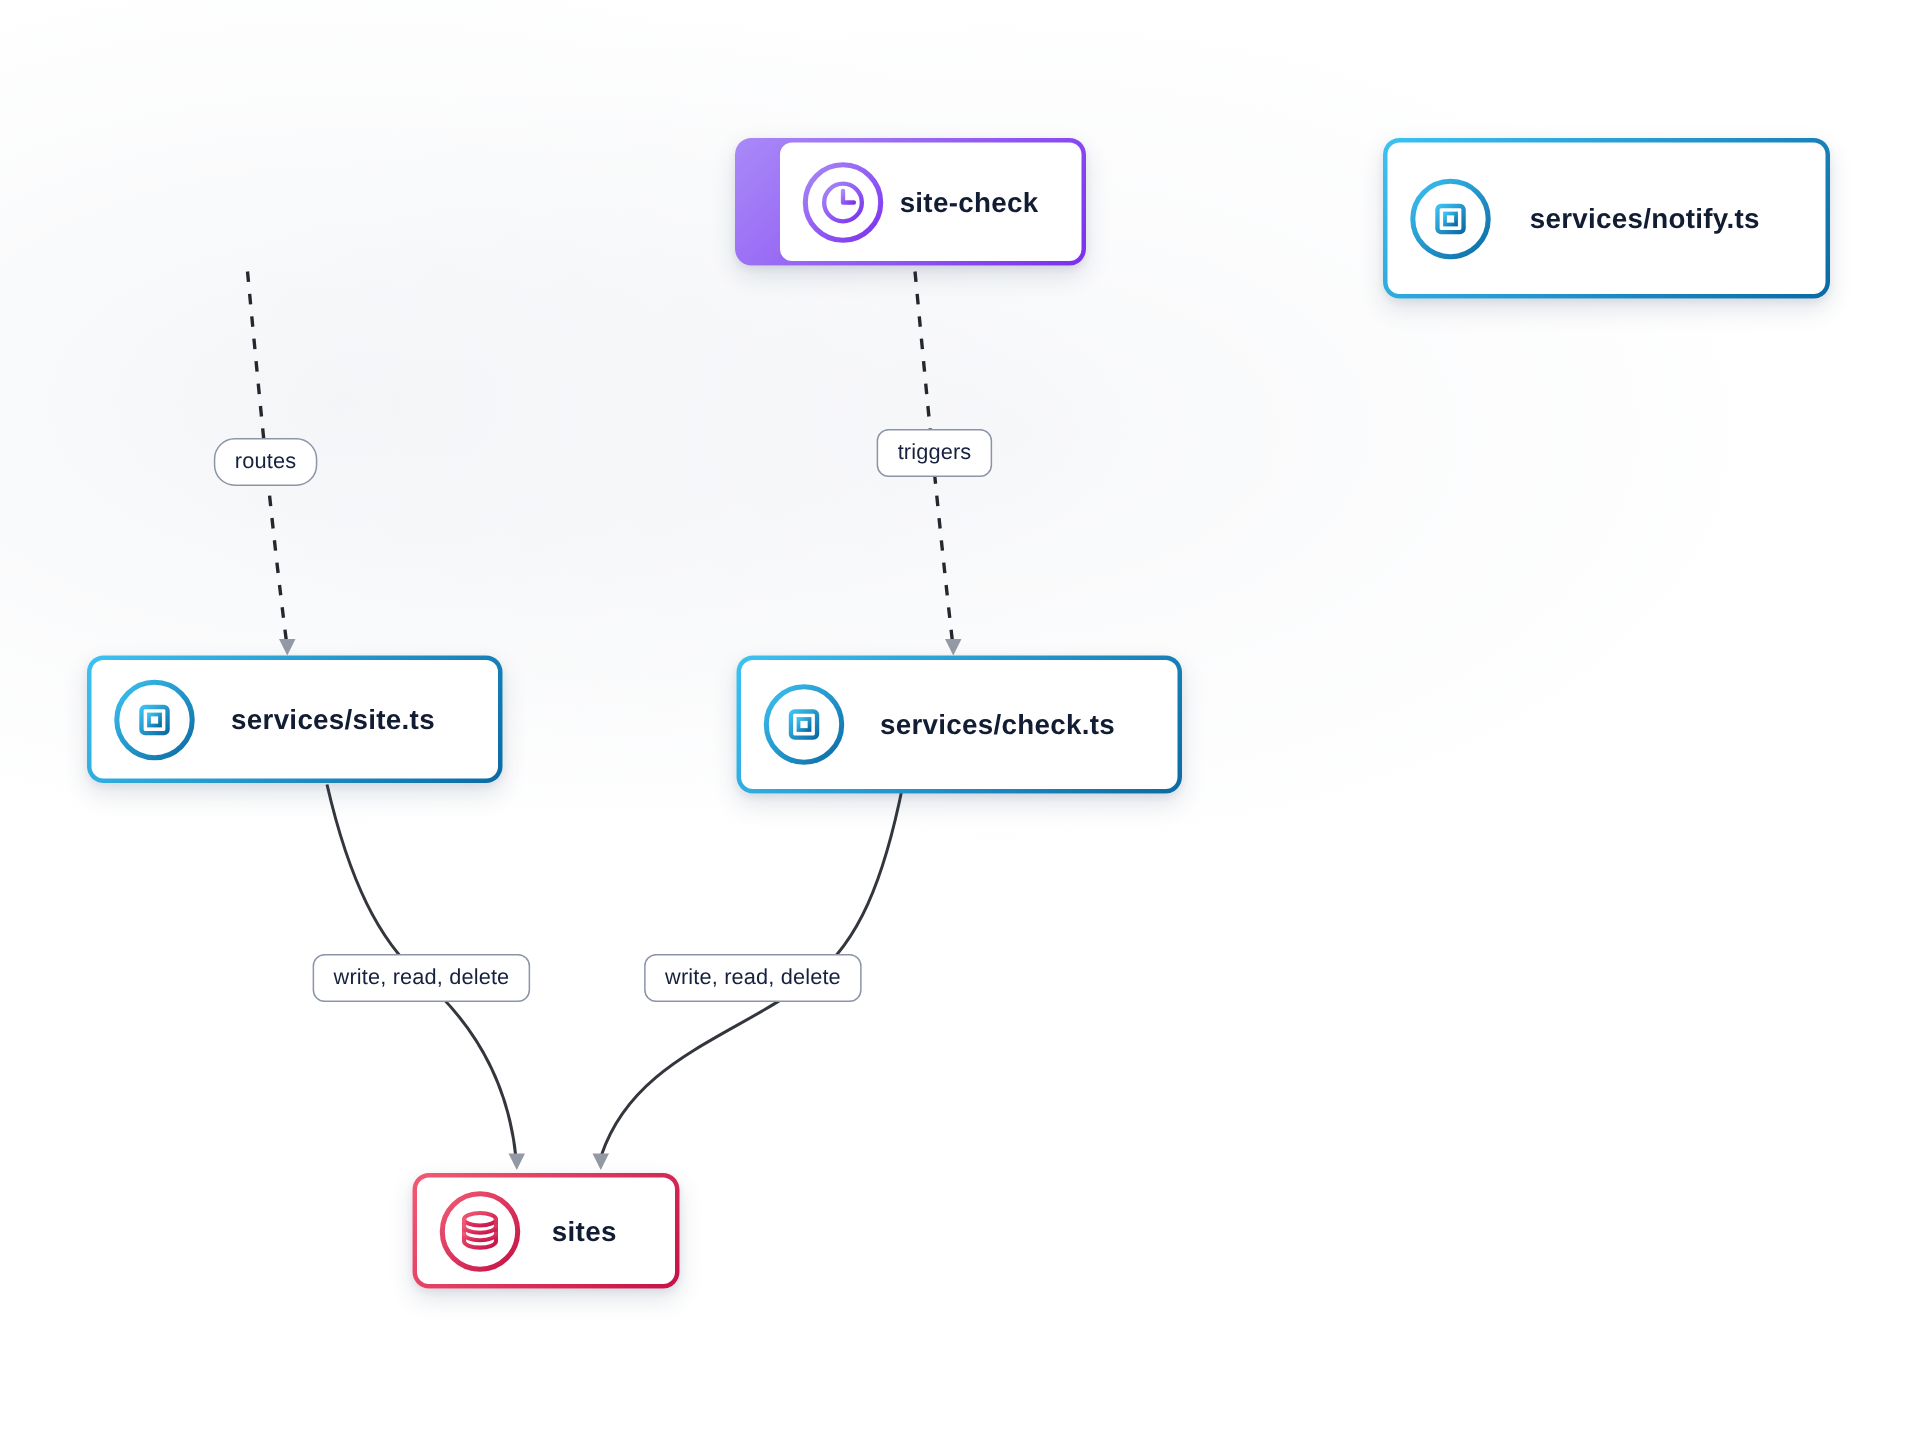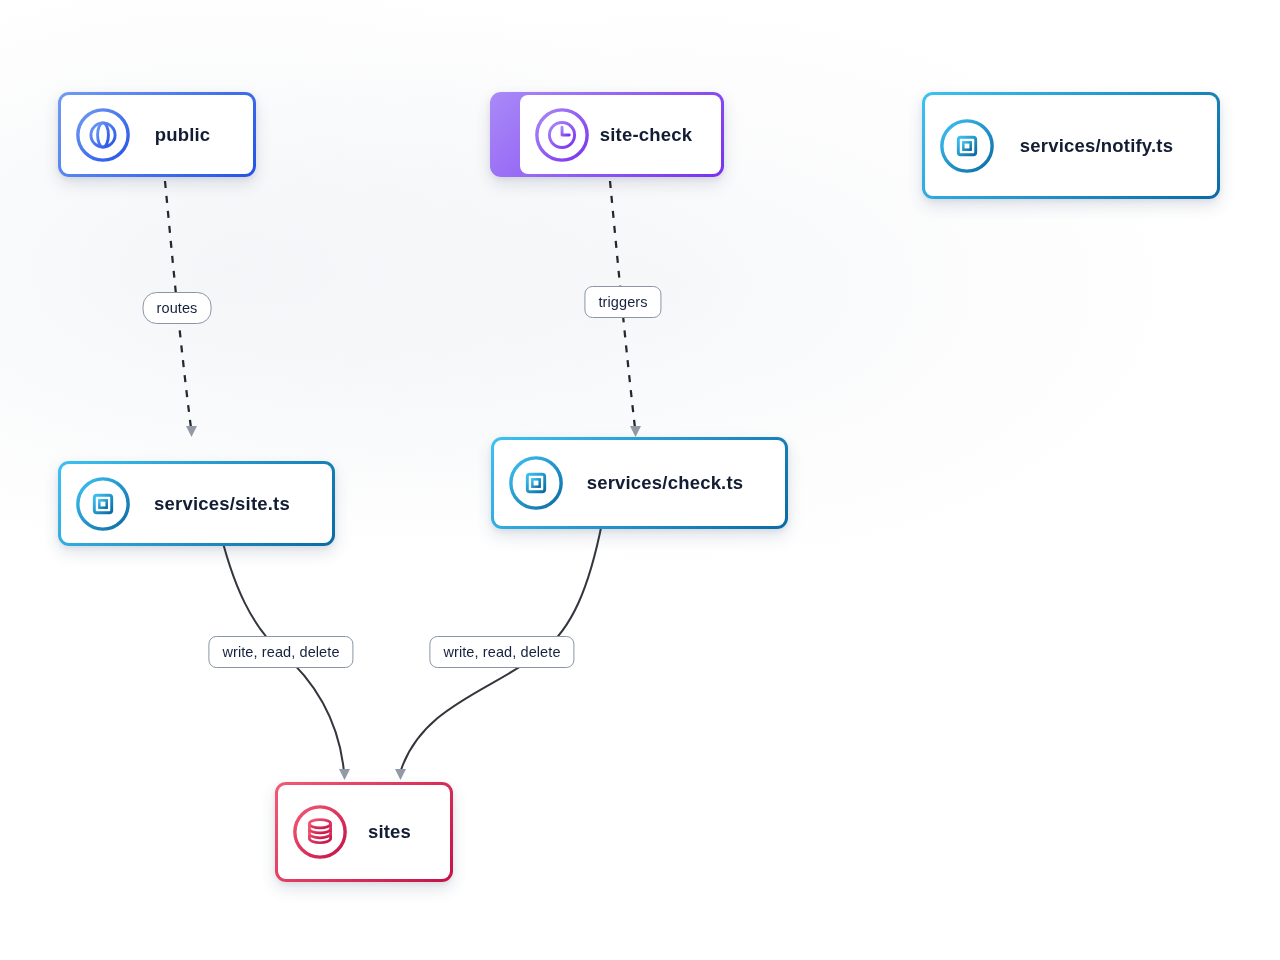--- a/index.html
+++ b/index.html
@@ -60,23 +60,23 @@
     white-space: nowrap;
   }
   .theme-blue   { background: linear-gradient(135deg, #6f9bf5, #2453e6); }
   .theme-purple { background: linear-gradient(135deg, #a98af8, #7a30ee); padding-left: 30px; }
   .theme-teal   { background: linear-gradient(135deg, #3cc2f1, #0b6aa4); }
   .theme-red    { background: linear-gradient(135deg, #f25a74, #c51147); }
 
   .n-public { left: 58px;  top: 92px;  width: 198px; height: 85px; }
   .n-sitecheck { left: 490px; top: 92px;  width: 234px; height: 85px; }
   .n-notify { left: 922px; top: 92px;  width: 298px; height: 107px; }
-  .n-site   { left: 58px;  top: 437px; width: 277px; height: 85px; margin-top: 24px; }
+  .n-site   { left: 58px;  top: 437px; width: 277px; height: 85px; }
   .n-check  { left: 491px; top: 437px; width: 297px; height: 92px; }
-  .n-sites  { left: 275px; top: 782px; width: 178px; height: 100px; }
+  .n-sites  { left: 275px; top: 782px; width: 178px; height: 77px; }
 
   .edge-label {
     position: absolute;
     transform: translate(-50%, -50%);
     background: #ffffff;
     border: 1.6px solid #8b95a7;
     border-radius: 8px;
     padding: 7px 13px;
     font-size: 14.5px;
     color: #16213e;
@@ -105,42 +105,20 @@
 
     <path class="edge-solid" d="M 602 523 C 589 588, 572 628, 543 651 C 492 691, 423 705, 401 770"></path>
     <polygon class="arrowhead" points="395,769 406,769 400.5,780"></polygon>
   </svg>
 
   <div class="edge-label el-routes">routes</div>
   <div class="edge-label el-triggers">triggers</div>
   <div class="edge-label el-wrd-left">write, read, delete</div>
   <div class="edge-label el-wrd-right">write, read, delete</div>
 
-  <div class="node theme-blue n-public">
-    <div class="node-inner">
-      <span class="node-icon">
-        <svg viewBox="0 0 60 60" width="58" height="58">
-          <defs>
-              <linearGradient id="g-blue" x1="0" y1="0" x2="1" y2="1">
-            <stop offset="0" stop-color="#6f9bf5"></stop>
-                <stop offset="1" stop-color="#2453e6"></stop>
-          </linearGradient>
-            </defs>
-          <g fill="none" stroke="url(#g-blue)" stroke-linecap="round">
-            <circle cx="30" cy="30" r="26" stroke-width="3.5"></circle>
-            <circle cx="30" cy="30" r="12.5" stroke-width="3"></circle>
-            <ellipse cx="30" cy="30" rx="5.6" ry="12.5" stroke-width="3"></ellipse>
-            <line x1="18.6" y1="25.6" x2="41.4" y2="25.6" stroke-width="3"></line>
-            <line x1="18.6" y1="34.4" x2="41.4" y2="34.4" stroke-width="3"></line>
-          </g>
-        </svg>
-      </span>
-      <span class="node-label">public</span>
-    </div>
-  </div>
 
   <div class="node theme-purple n-sitecheck">
     <div class="node-inner">
       <span class="node-icon">
         <svg viewBox="0 0 60 60" width="58" height="58">
           <defs>
               <linearGradient id="g-purple" x1="0" y1="0" x2="1" y2="1">
             <stop offset="0" stop-color="#a98af8"></stop>
                 <stop offset="1" stop-color="#7a30ee"></stop>
           </linearGradient>

